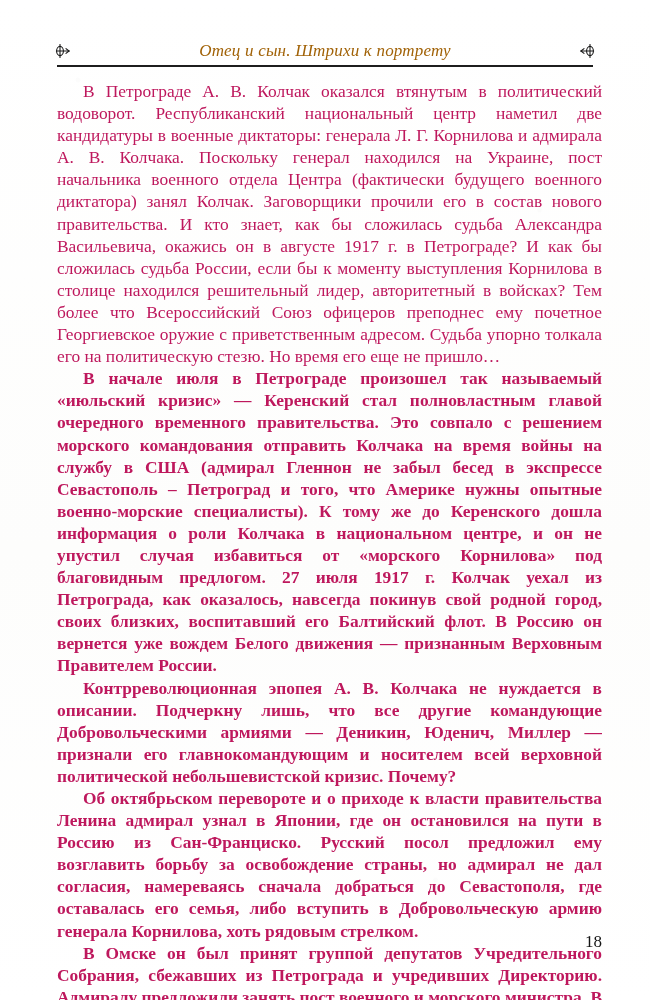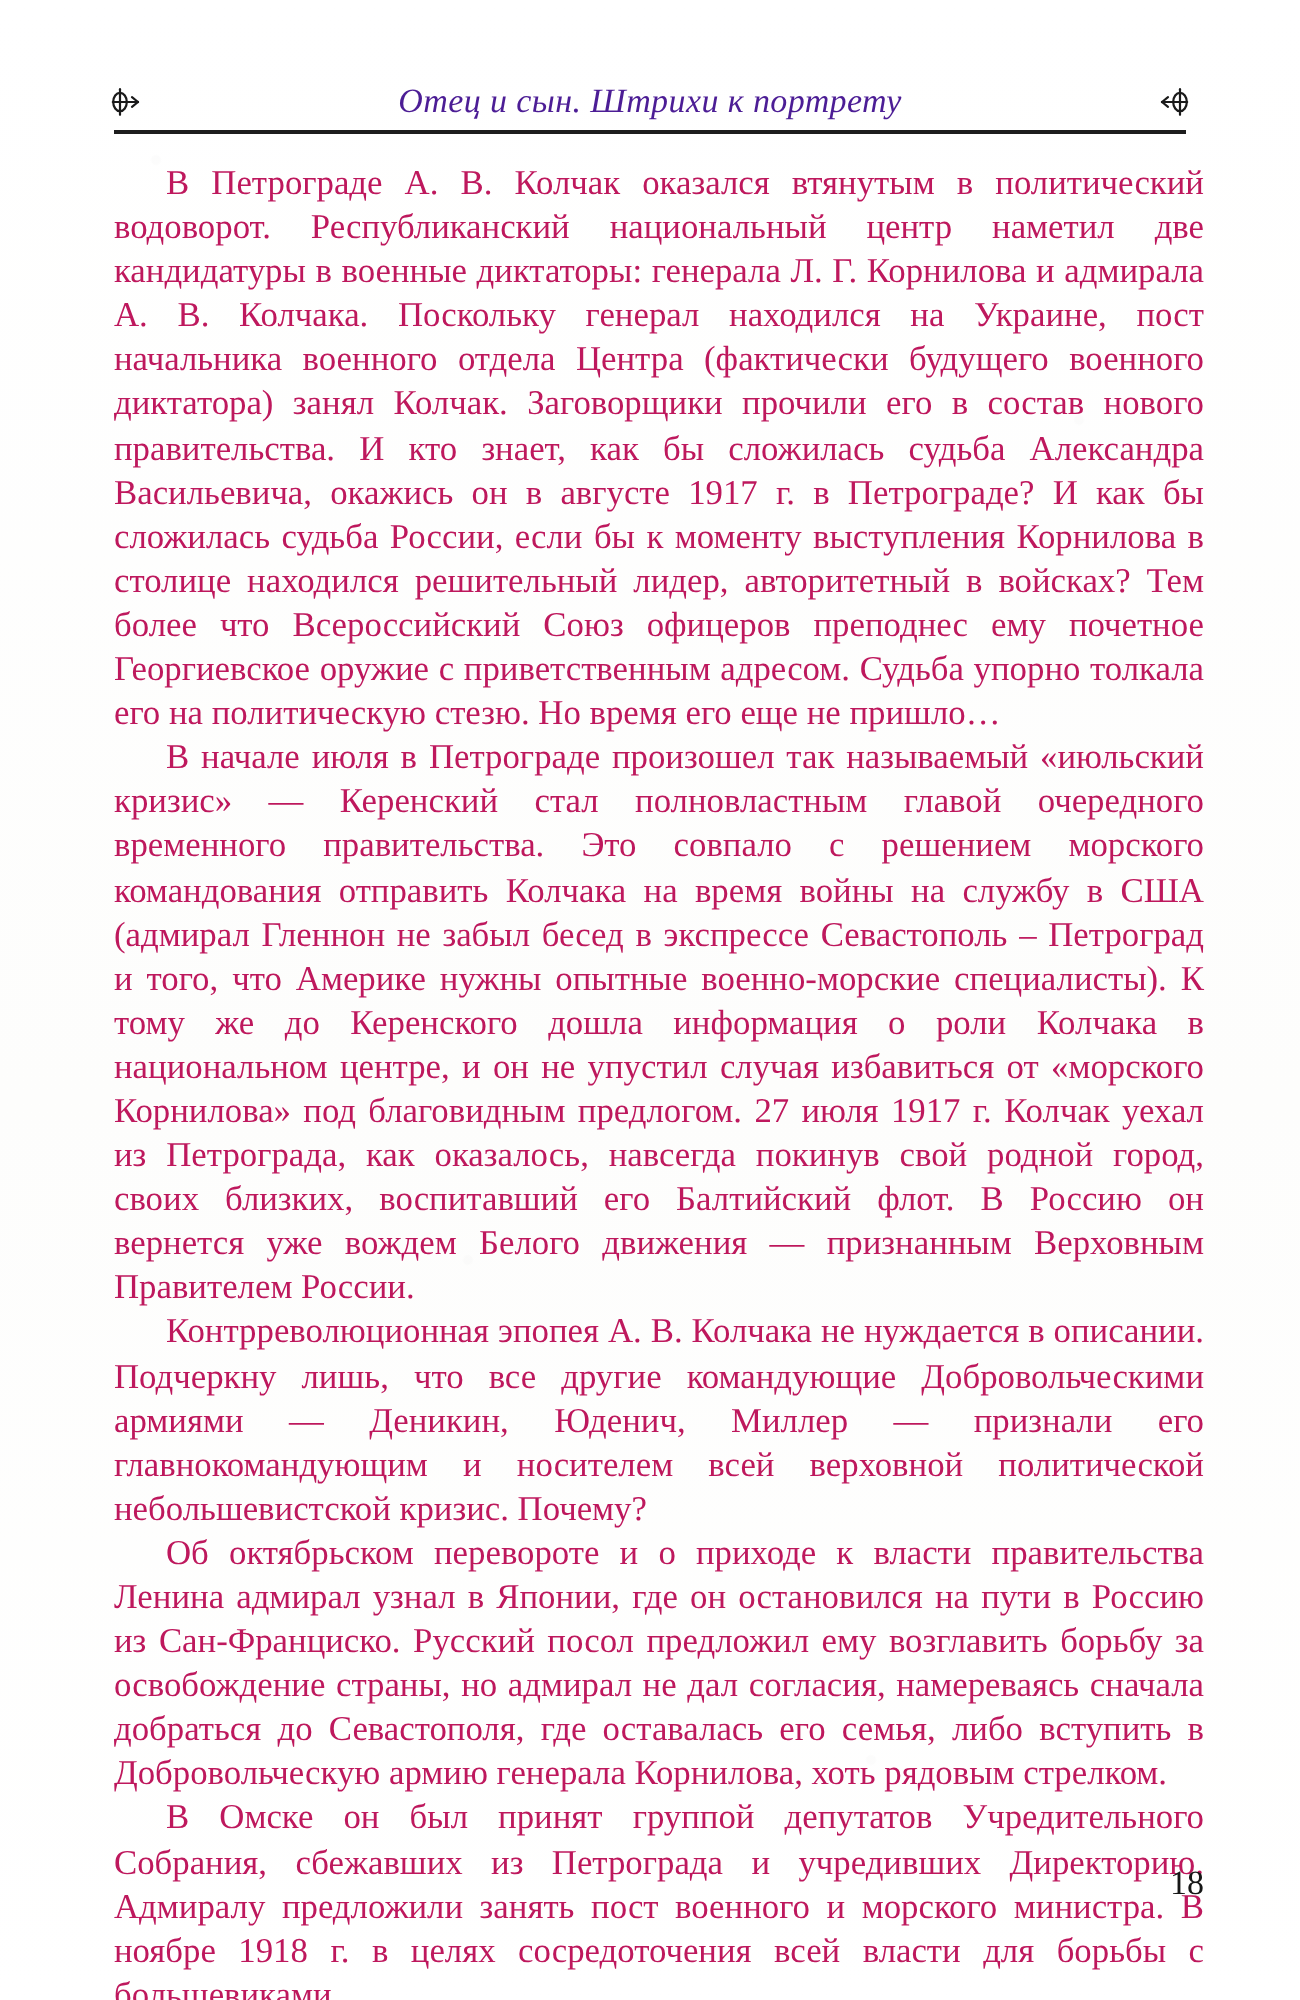--- a/index.html
+++ b/index.html
@@ -49,21 +49,21 @@
     position: relative;
     height: 26px;
     display: flex;
     align-items: center;
     justify-content: center;
   }
   .running-head {
     font-style: italic;
     font-size: 17px;
     letter-spacing: 0.2px;
-    color: #4c1d95;
+    color: #a16207;
     white-space: nowrap;
   }
   .ornament {
     position: absolute;
     top: 50%;
     transform: translateY(-50%);
     width: 18px;
     height: 18px;
     color: #1a1a1a;
   }
@@ -90,21 +90,21 @@
     margin: 0;
     text-align: justify;
     text-justify: inter-word;
     font-size: 17.4px;
     line-height: 22.1px;
     text-indent: 26px;
     color: #be185d;
     -webkit-font-smoothing: antialiased;
     hyphens: manual;
   }
-  .para + .para { margin-top: 0px; }
+  .para + .para { margin-top: 0px; font-weight: bold; }
 
   
   .folio {
     position: absolute;
     right: 48px;
     top: 932px;
     font-size: 17px;
     color: #161616;
   }
 </style>

